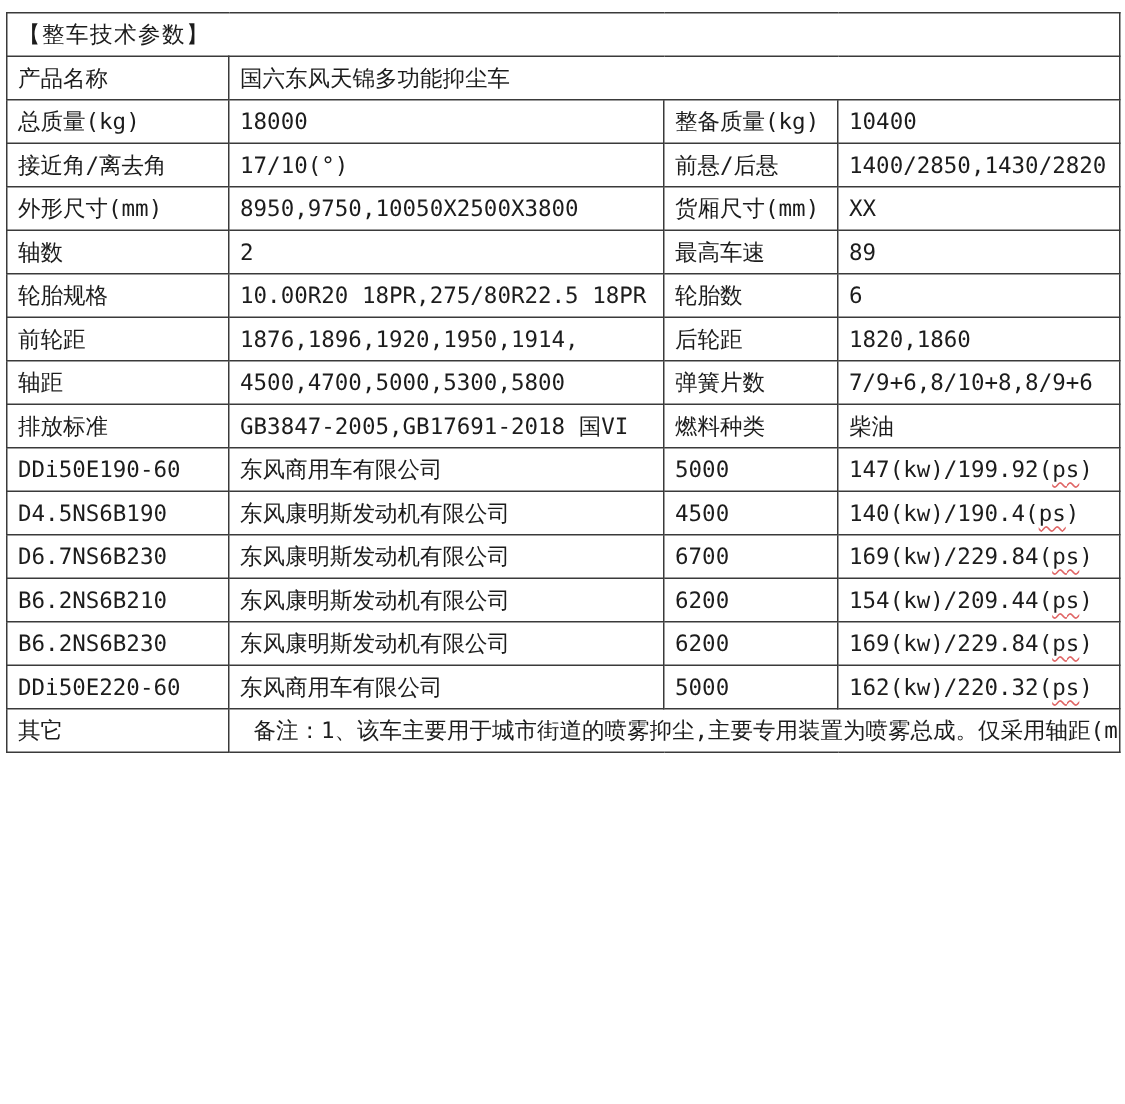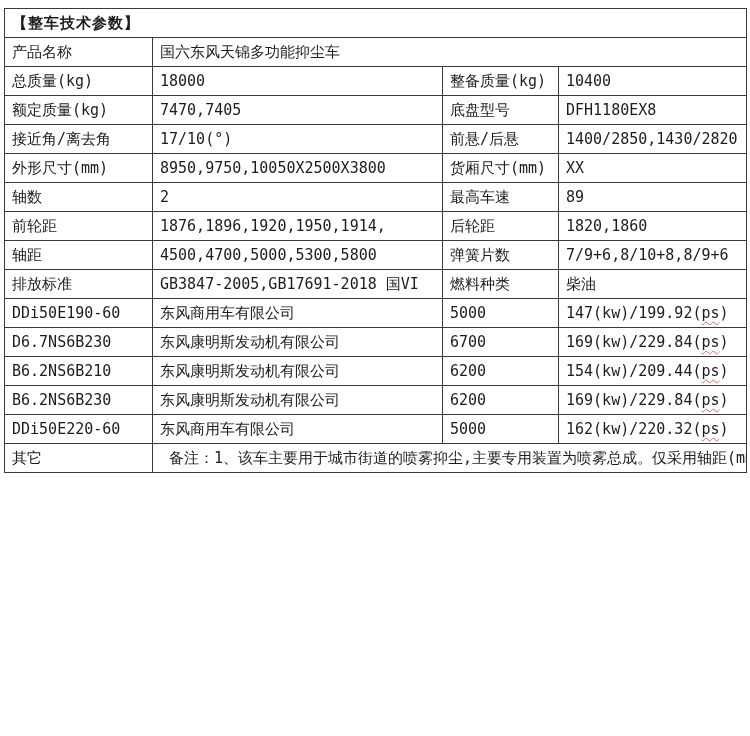--- a/index.html
+++ b/index.html
@@ -24,21 +24,21 @@
     height: 28px;
     font-size: 15px;
     line-height: 1.2;
     white-space: nowrap;
     overflow: hidden;
     vertical-align: middle;
     color: #1c1c1c;
   }
   td.title-cell {
     height: 21px;
-    font-weight: bold;
+    font-weight: normal;
     font-size: 15px;
     letter-spacing: 1px;
   }
   td.notes-label {
     vertical-align: top;
     padding-top: 4px;
   }
   td.notes-cell {
     vertical-align: top;
     white-space: normal;
@@ -79,42 +79,42 @@
       <td colspan="3">国六东风天锦多功能抑尘车</td>
     </tr>
 
     <tr>
       <td>总质量(kg)</td>
       <td>18000</td>
       <td>整备质量(kg)</td>
       <td>10400</td>
     </tr>
     <tr>
-      <td>额定质量(kg)</td>
-      <td>7470,7405</td>
-      <td>底盘型号</td>
-      <td>DFH1180EX8</td>
-    </tr>
-    <tr>
       <td>接近角/离去角</td>
       <td>17/10(°)</td>
       <td>前悬/后悬</td>
       <td>1400/2850,1430/2820</td>
     </tr>
     <tr>
       <td>外形尺寸(mm)</td>
       <td>8950,9750,10050X2500X3800</td>
       <td>货厢尺寸(mm)</td>
       <td>XX</td>
     </tr>
     <tr>
       <td>轴数</td>
       <td>2</td>
       <td>最高车速</td>
       <td>89</td>
+    </tr>
+    <tr>
+      <td>轮胎规格</td>
+      <td>10.00R20 18PR,275/80R22.5 18PR</td>
+      <td>轮胎数</td>
+      <td>6</td>
     </tr>
     <tr>
       <td>前轮距</td>
       <td>1876,1896,1920,1950,1914,</td>
       <td>后轮距</td>
       <td>1820,1860</td>
     </tr>
     <tr>
       <td>轴距</td>
       <td>4500,4700,5000,5300,5800</td>
@@ -126,20 +126,26 @@
       <td>GB3847-2005,GB17691-2018 国VI</td>
       <td>燃料种类</td>
       <td>柴油</td>
     </tr>
 
     <tr>
       <td>DDi50E190-60</td>
       <td>东风商用车有限公司</td>
       <td>5000</td>
       <td>147(kw)/199.92(<span class="misspell">ps</span>)</td>
+    </tr>
+    <tr>
+      <td>D4.5NS6B190</td>
+      <td>东风康明斯发动机有限公司</td>
+      <td>4500</td>
+      <td>140(kw)/190.4(<span class="misspell">ps</span>)</td>
     </tr>
     <tr>
       <td>D6.7NS6B230</td>
       <td>东风康明斯发动机有限公司</td>
       <td>6700</td>
       <td>169(kw)/229.84(<span class="misspell">ps</span>)</td>
     </tr>
     <tr>
       <td>B6.2NS6B210</td>
       <td>东风康明斯发动机有限公司</td>

